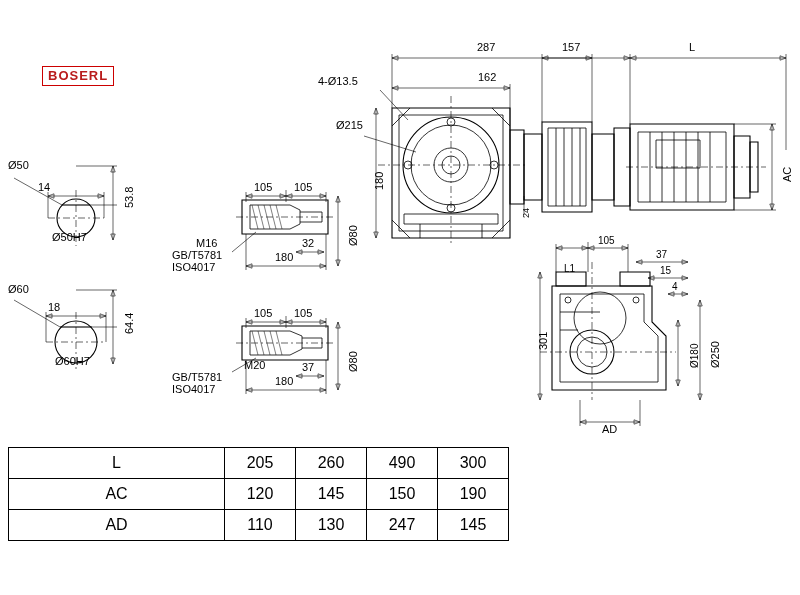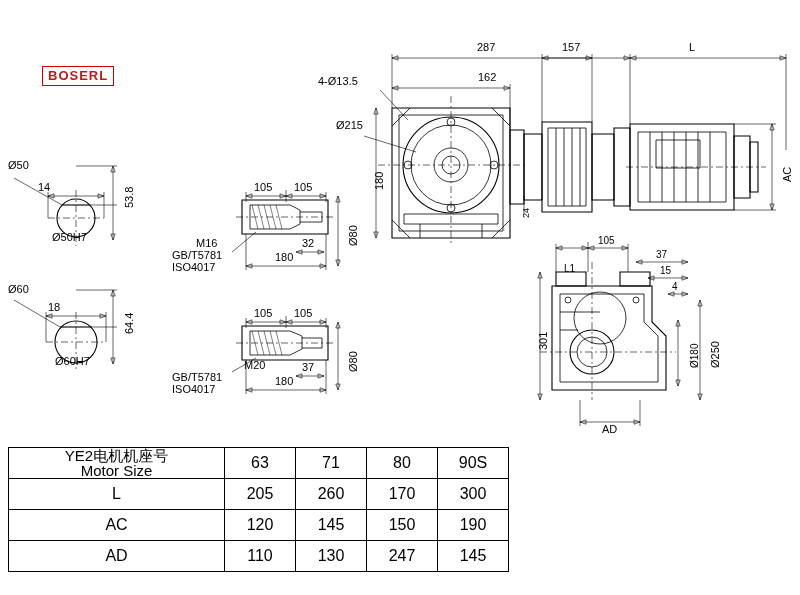--- a/index.html
+++ b/index.html
@@ -391,34 +391,24 @@
   <div class="lbl sm" style="left:660px;top:266px;">15</div>
   <div class="lbl sm" style="left:672px;top:282px;">4</div>
   <div class="lbl vert" style="left:538px;top:350px;">301</div>
   <div class="lbl vert" style="left:710px;top:368px;">Ø250</div>
   <div class="lbl sm vert" style="left:690px;top:368px;">Ø180</div>
   <div class="lbl" style="left:602px;top:424px;">AD</div>
 
   <table class="tbl">
     <tbody>
       <tr>
-        <td class="c0 two">
-          <span>YE2电机机座号</span>
-          <span>Motor Size</span>
-        </td>
-        <td class="c">63</td>
-        <td class="c">71</td>
-        <td class="c">80</td>
-        <td class="c">90S</td>
-      </tr>
-      <tr>
         <td class="c0">L</td>
         <td class="c">205</td>
         <td class="c">260</td>
-        <td class="c">170</td>
+        <td class="c">490</td>
         <td class="c">300</td>
       </tr>
       <tr>
         <td class="c0">AC</td>
         <td class="c">120</td>
         <td class="c">145</td>
         <td class="c">150</td>
         <td class="c">190</td>
       </tr>
       <tr>

